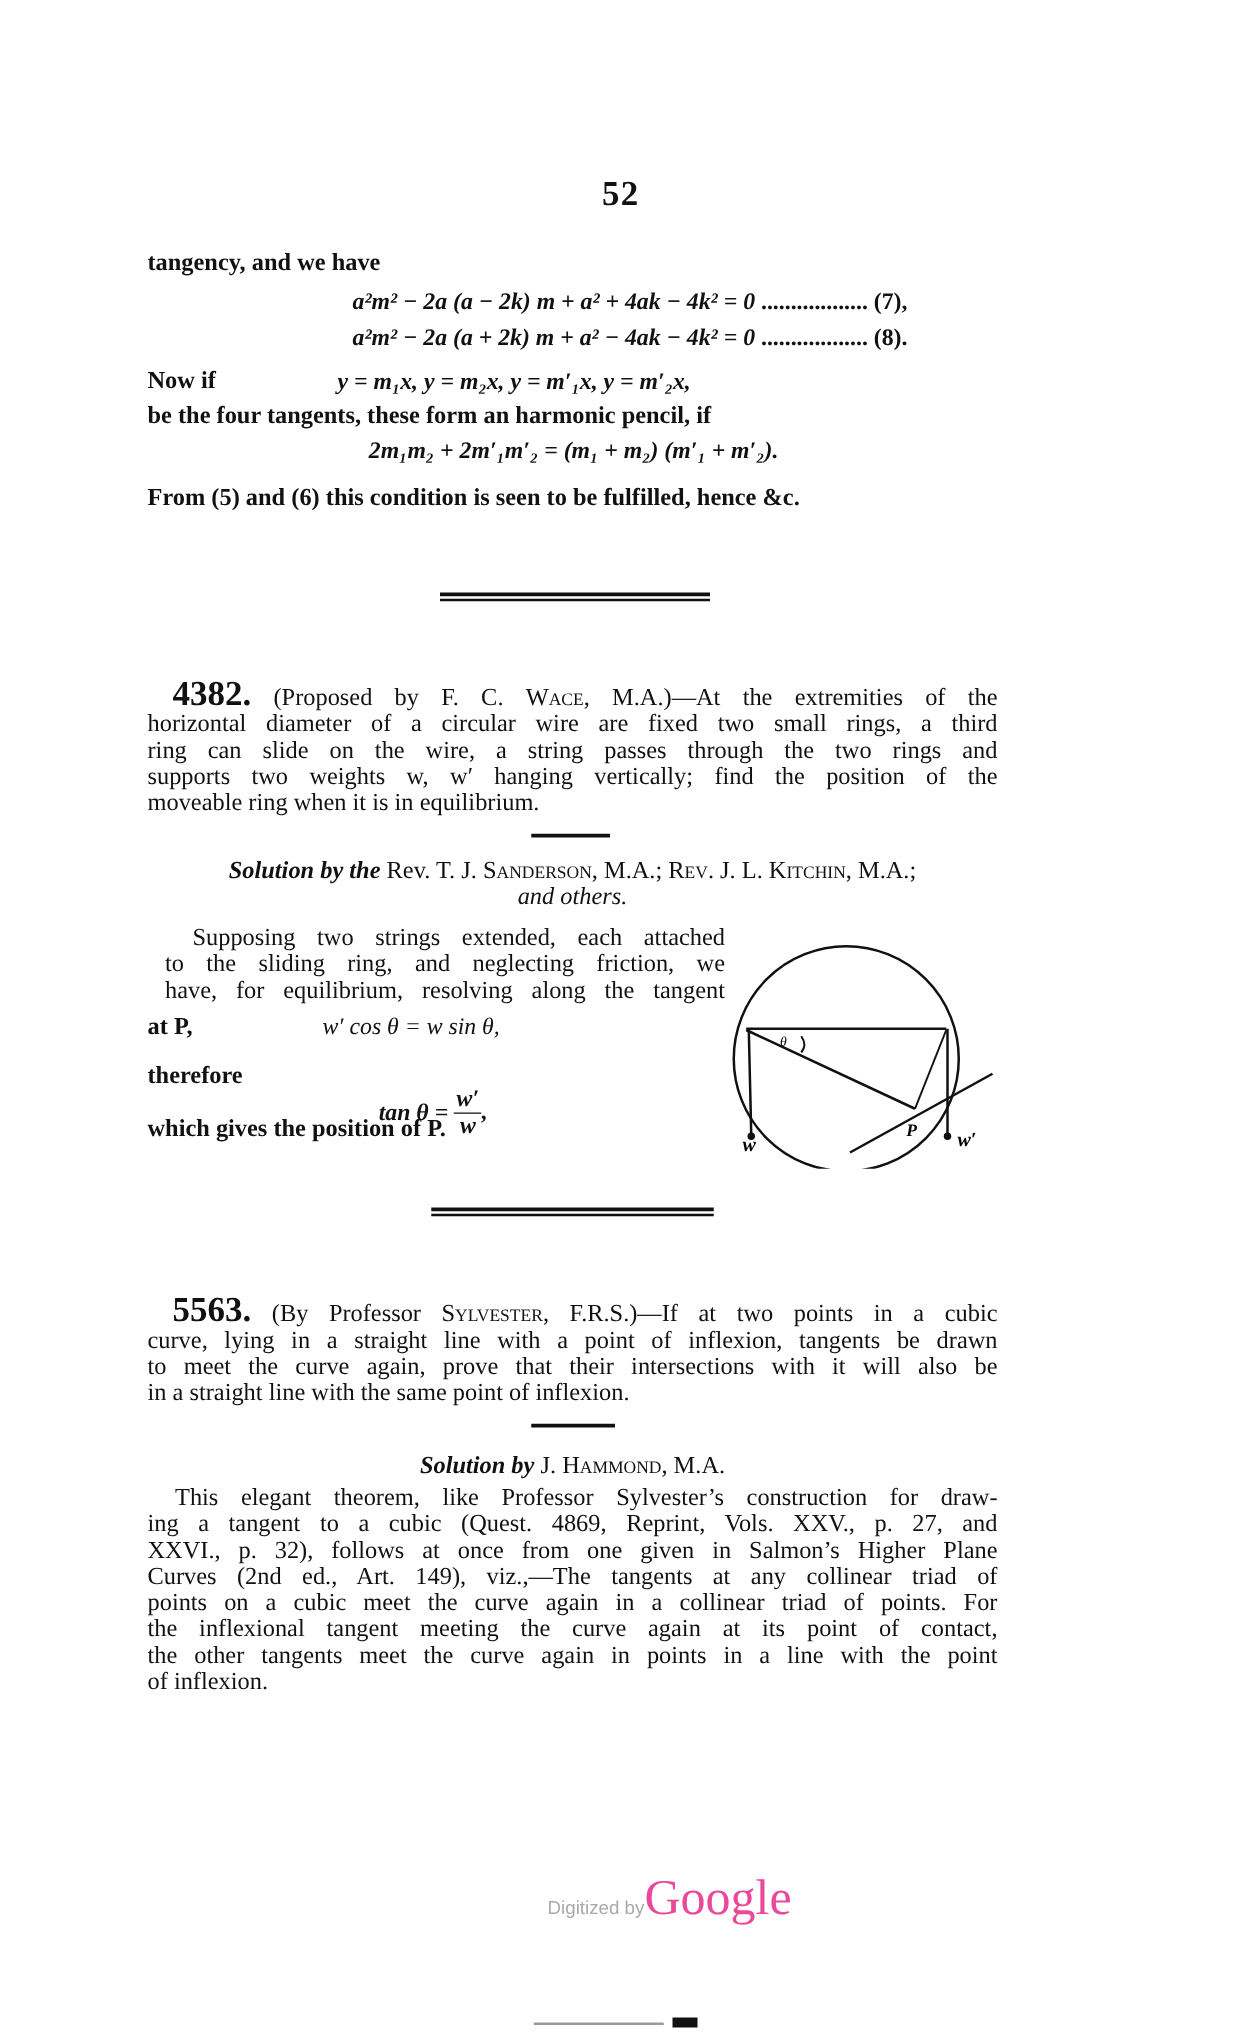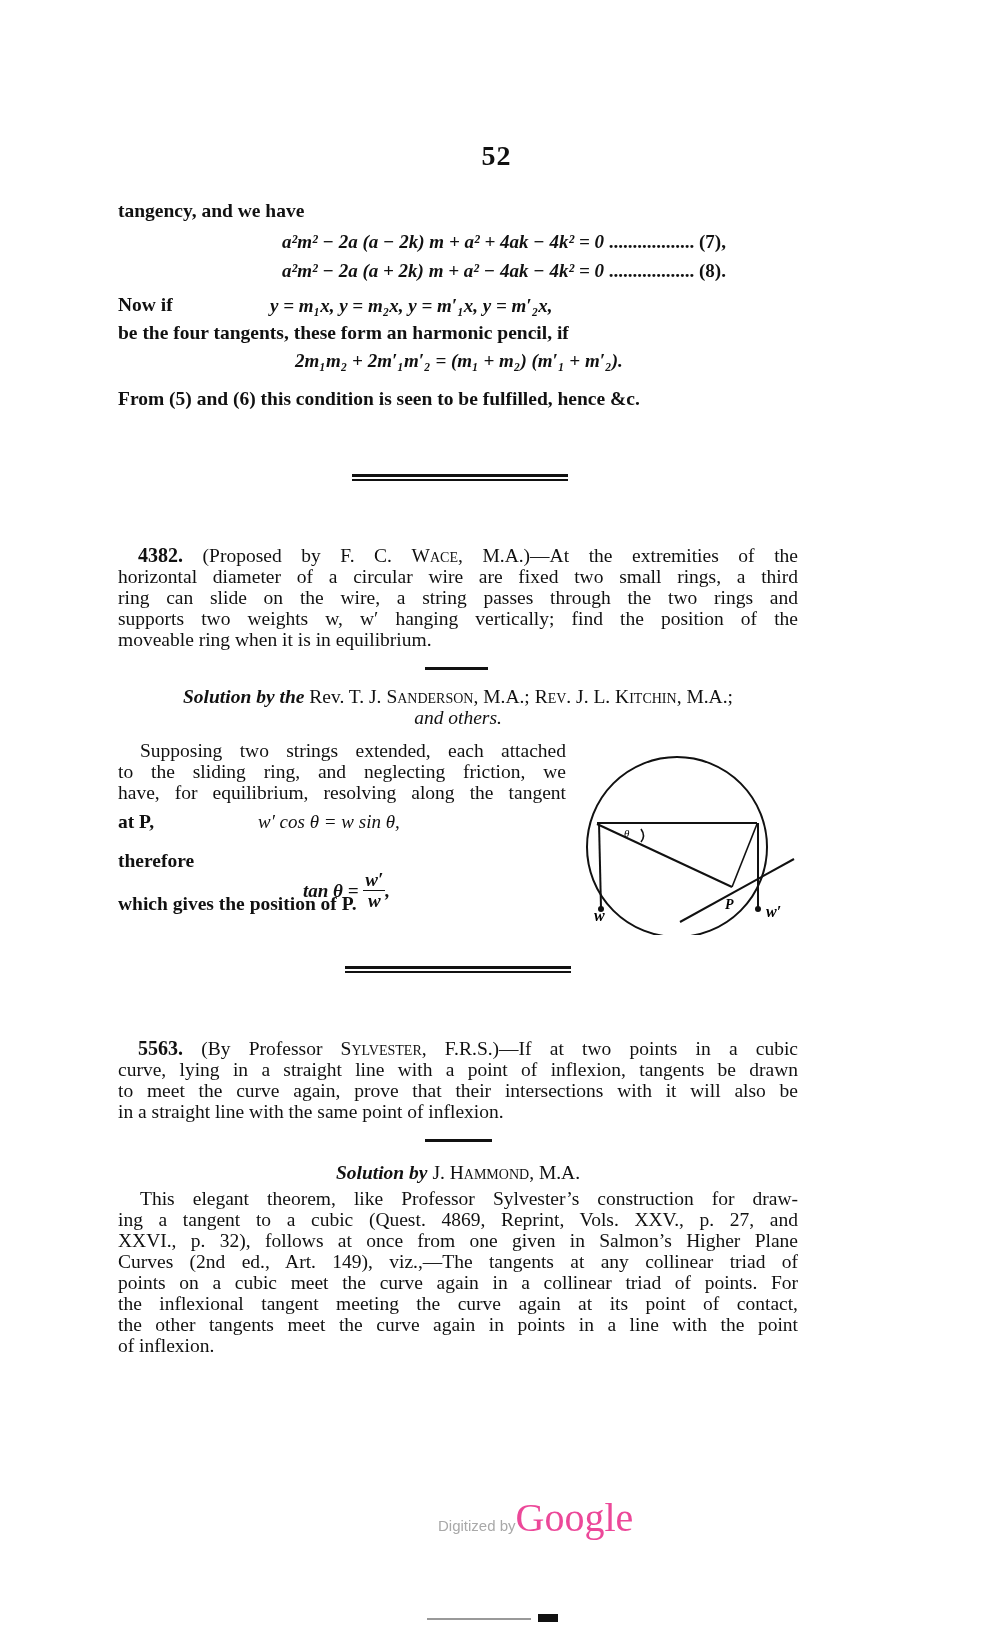--- a/index.html
+++ b/index.html
@@ -14,21 +14,21 @@
   .it { font-style: italic; }
   .sc { font-variant: small-caps; margin-top: 32px; }
   .eq { font-family: "Liberation Serif", serif; font-style: italic; font-weight: bold; font-size: 19px; white-space: nowrap; }
   .eqnum { font-style: normal; }
   .justify { text-align: justify; text-align-last: justify; }
   .para { text-align: justify; }
   .para .ln { display: block; text-align: justify; text-align-last: justify; }
   .para .ln.last { text-align-last: left; }
   .rule-double { height: 7px; border-top: 3px solid #111; border-bottom: 2px solid #111; box-sizing: border-box; }
   .rule-short { height: 3px; background: #111; }
-  .probnum { font-weight: bold; font-size: 20px; font-family: "Liberation Serif", serif; }
+  .probnum { font-weight: bold; font-size: 28px; font-family: "Liberation Serif", serif; }
   .google { font-family: Liberation Sans, sans-serif; color: #a9a9a9; font-size: 15px; margin-top: 16px; }
   .google-big { font-family: "Liberation Serif", serif; color: #ec4899; font-size: 40px; }
   .frac { display: inline-block; vertical-align: middle; text-align: center; line-height: 20px; }
   .frac .num { display: block; border-bottom: 1.5px solid #111; padding: 0 2px; }
   .frac .den { display: block; padding: 0 2px; }
 </style>
 </head>
 <body>
 
 <div class="page">
@@ -69,21 +69,21 @@
     </div>
   </div>
 
   <div class="abs rule-short" style="left:425px; top:667px; width:63px;"></div>
 
   <div class="abs txt" style="left:118px; top:686px; width:680px; text-align:center;">
     <span class="it bold">Solution by the</span><span> Rev. T. J. </span><span class="sc">Sanderson</span><span>, M.A.; </span><span class="sc">Rev.</span><span> J. L. </span><span class="sc">Kitchin</span><span>, M.A.;</span>
   </div>
   <div class="abs txt it" style="left:118px; top:707px; width:680px; text-align:center;">and others.</div>
 
-  <div class="abs txt" style="left:118px; top:740px; width:448px;">
+  <div class="abs txt" style="left:132px; top:740px; width:448px;">
     <div class="para">
       <span class="ln" style="padding-left:22px;">Supposing two strings extended, each attached</span>
       <span class="ln">to the sliding ring, and neglecting friction, we</span>
       <span class="ln">have, for equilibrium, resolving along the tangent</span>
     </div>
   </div>
 
   <div class="abs txt bold" style="left:118px; top:811px;">at  P,</div>
   <div class="abs eq" style="left:258px; top:811px; font-weight:normal;">w′ cos θ = w sin θ,</div>
 

